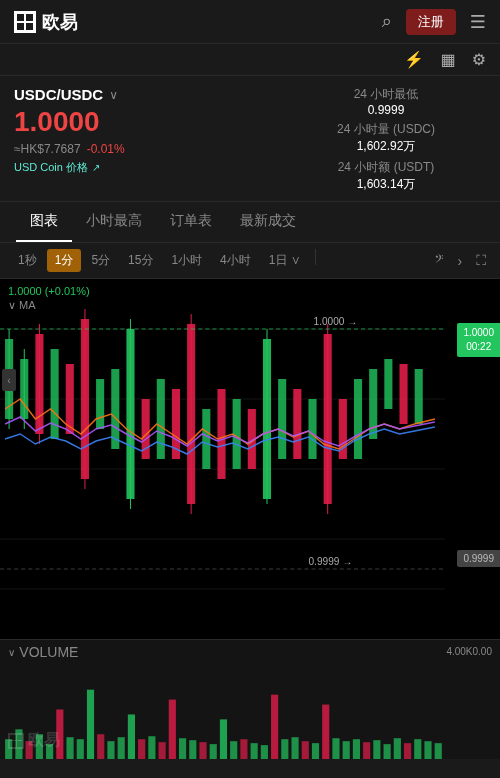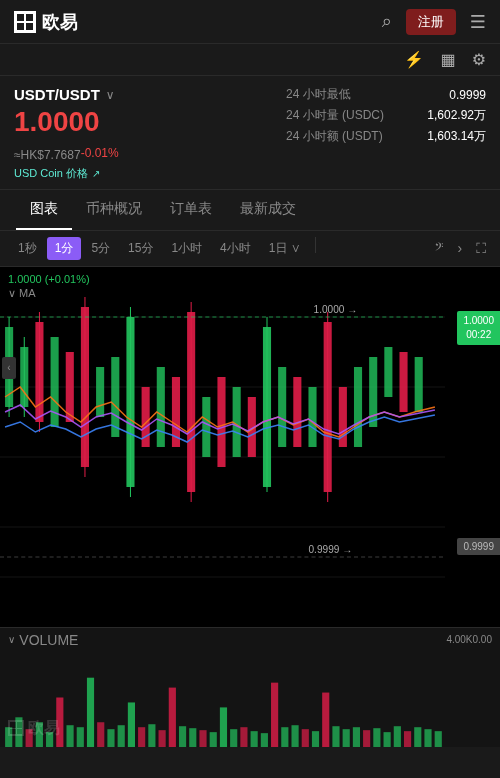--- a/index.html
+++ b/index.html
@@ -107,23 +107,23 @@
       gap: 4px;
     }
     .price-right {
       display: flex;
       flex-direction: column;
       gap: 4px;
       min-width: 200px;
     }
     .stat-row {
       display: flex;
-      justify-content: space-between;
       align-items: center;
       font-size: 12px;
+      flex-direction: column;
     }
     .stat-label { color: #888; }
     .stat-value { color: #fff; font-weight: 500; }
 
     
     .tabs-row {
       display: flex;
       padding: 0 16px;
       border-bottom: 1px solid #2a2a2a;
       gap: 0;
@@ -152,21 +152,21 @@
     .tf-btn {
       padding: 3px 8px;
       font-size: 12px;
       color: #888;
       cursor: pointer;
       border-radius: 3px;
       border: none;
       background: transparent;
     }
     .tf-btn.active {
-      background: #8b5cf6;
+      background: #a16207;
       color: #fff;
     }
     .tf-separator {
       width: 1px;
       height: 16px;
       background: #333;
       margin: 0 4px;
     }
     .tf-right {
       margin-left: auto;
@@ -291,25 +291,25 @@
 
 <div style="display:flex;justify-content:flex-end;padding:6px 14px;gap:16px;border-bottom:1px solid #2a2a2a;">
   <span style="color:#aaa;font-size:16px;cursor:pointer;">⚡</span>
   <span style="color:#aaa;font-size:16px;cursor:pointer;">▦</span>
   <span style="color:#aaa;font-size:16px;cursor:pointer;">⚙</span>
 </div>
 
 <div class="price-area">
   <div class="price-left">
     <div class="pair-row">
-      <span class="pair-name">USDT/USDT</span>
+      <span class="pair-name">USDC/USDC</span>
       <span class="chevron-down">∨</span>
     </div>
     <div class="price-main">1.0000</div>
-    <div style="display:flex;align-items:flex-start;gap:0;margin-top:8px;">
+    <div style="display:flex;align-items:flex-end;gap:6px;margin-top:2px;">
       <span class="price-hk">≈HK$7.7687</span>
       <span class="price-change">-0.01%</span>
     </div>
     <div class="price-label">
       <span>USD Coin 价格</span>
       <span style="font-size:10px;color:#5eead4;">↗</span>
     </div>
   </div>
   <div class="price-right">
     <div class="stat-row">
@@ -322,21 +322,21 @@
     </div>
     <div class="stat-row">
       <span class="stat-label">24 小时额 (USDT)</span>
       <span class="stat-value">1,603.14万</span>
     </div>
   </div>
 </div>
 
 <div class="tabs-row">
   <div class="tab active">图表</div>
-  <div class="tab">币种概况</div>
+  <div class="tab">小时最高</div>
   <div class="tab">订单表</div>
   <div class="tab">最新成交</div>
 </div>
 
 <div class="timeframe-bar">
   <button class="tf-btn">1秒</button>
   <button class="tf-btn active">1分</button>
   <button class="tf-btn">5分</button>
   <button class="tf-btn">15分</button>
   <button class="tf-btn">1小时</button>

